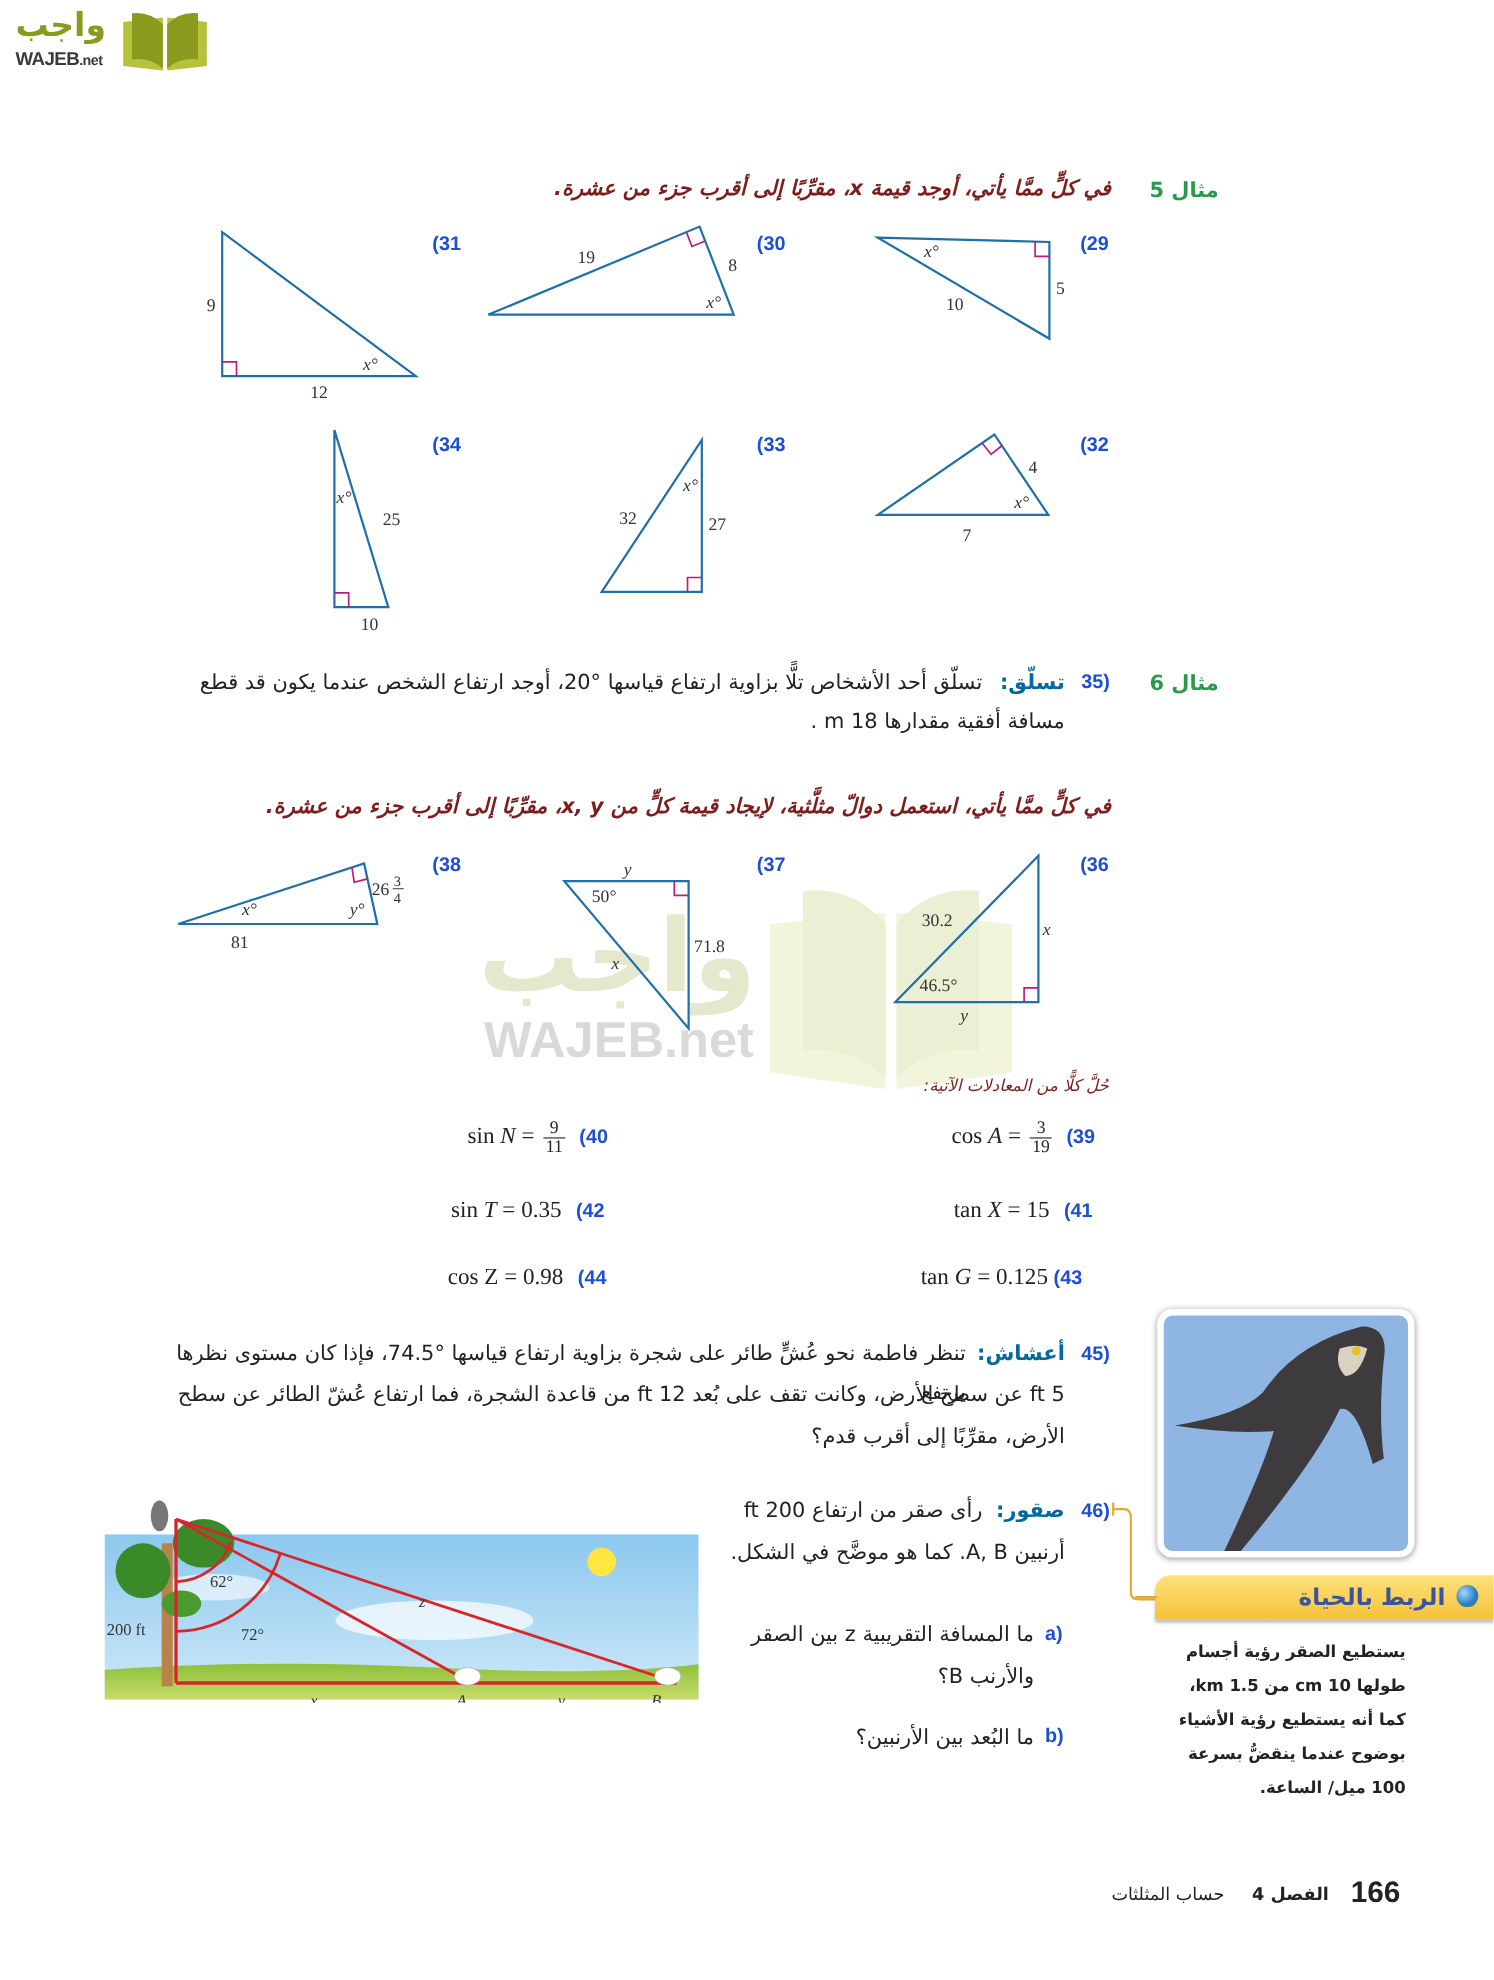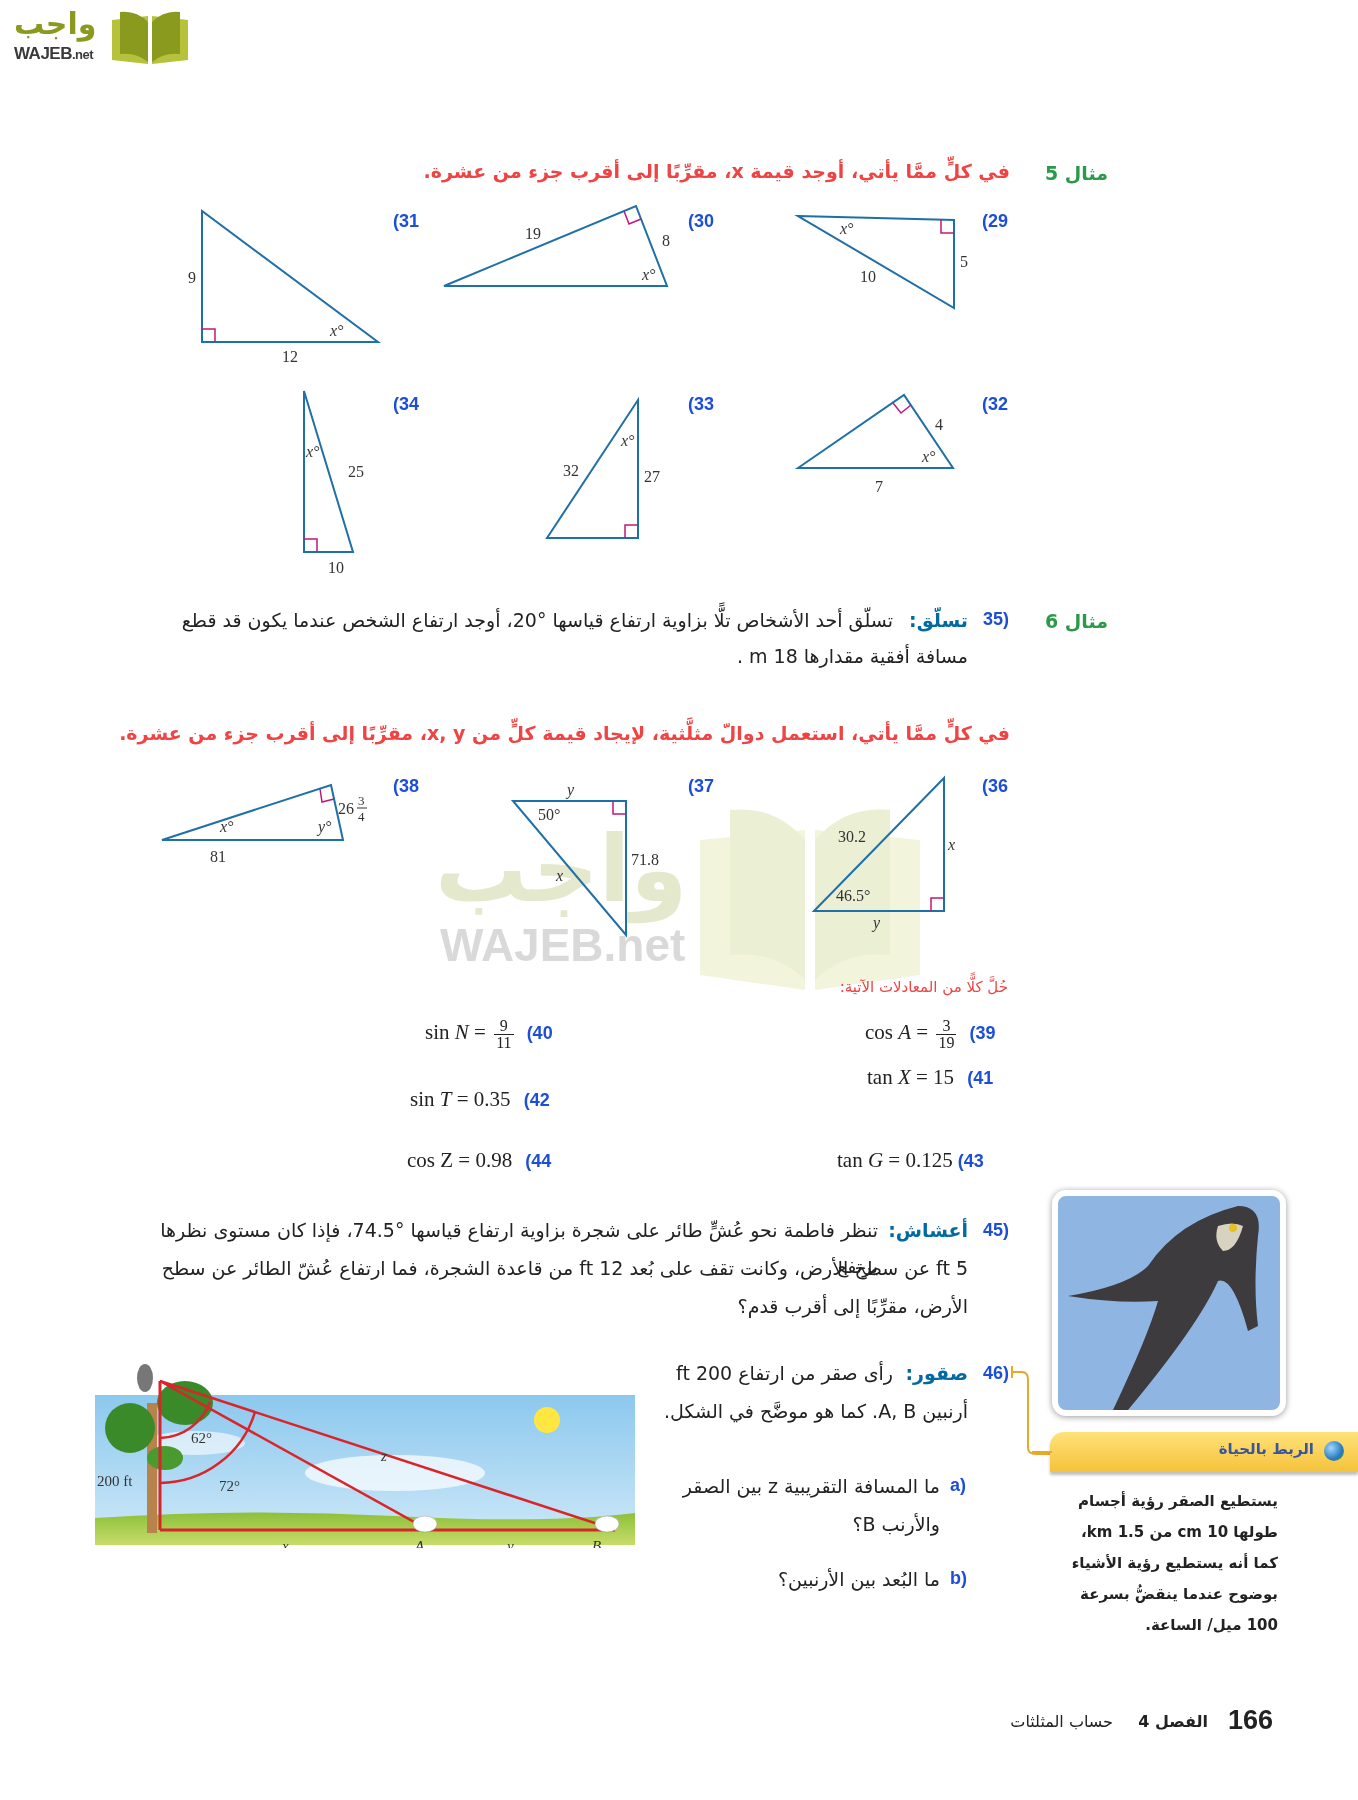--- a/index.html
+++ b/index.html
@@ -9,35 +9,35 @@
     font-family: "DejaVu Serif", serif;
     color: #222;
   }
   .abs { position: absolute; }
   .ar { direction: rtl; font-family: "DejaVu Sans", sans-serif; }
   .logo { left: 8px; top: 6px; width: 182px; height: 62px; }
   .logo-ar { position:absolute; left: 6px; top: 0px; font-family: "DejaVu Sans", sans-serif; font-weight: bold; font-size: 30px; color: #8a9a1e; direction: rtl; }
   .logo-en { position:absolute; left: 6px; top: 38px; font-family: "Liberation Sans", sans-serif; font-weight: bold; font-size: 17px; color: #3a3a3a; letter-spacing: -0.5px; }
   .logo-en span { font-size: 13px; }
   .example-label { color: #2a9a4a; font-weight: bold; font-family: "DejaVu Sans", sans-serif; font-size: 19px; direction: rtl; }
-  .instr { font-weight: bold; font-size: 19px; color: #ef4444; }
+  .instr { font-weight: bold; font-size: 19px; color: #7f1d1d; font-style: italic; }
   .qnum { font-family: "Liberation Sans", sans-serif; font-weight: bold; font-size: 18px; color: #1d4ed8; text-align: right; }
   .body-text { font-size: 19px; line-height: 36px; color: #222; }
   .kw { color: #0369a1; font-weight: bold; }
   .fig-label { font-family: "Liberation Serif", serif; font-size: 16px; fill: #333; }
   .fig-ital { font-family: "Liberation Serif", serif; font-size: 16px; font-style: italic; fill: #333; }
   .eq { font-family: "Liberation Serif", serif; font-size: 21px; color: #222; direction: ltr; white-space: nowrap; }
   .eq i { font-style: italic; }
   .frac { display: inline-block; vertical-align: middle; text-align: center; font-size: 16px; line-height: 16px; margin-left: 3px; }
   .frac .n { display: block; border-bottom: 1px solid #222; padding: 0 2px; }
   .frac .d { display: block; padding: 0 2px; }
   .watermark { opacity: 0.22; }
   .falcon-photo { left: 1052px; top: 1190px; width: 222px; height: 214px; border-radius: 14px; border: 6px solid #fff; box-shadow: 0 1px 6px rgba(0,0,0,0.4); background: #8fb6e2; overflow: hidden; }
   .life-band { left: 1050px; top: 1432px; width: 308px; height: 40px; background: linear-gradient(#ffe27a, #f5c23a); border-radius: 14px 0 0 0; box-shadow: 0 3px 3px rgba(0,0,0,0.25); }
-  .life-title { right: 44px; top: 8px; font-weight: bold; font-size: 15px; color: #3a55a0; direction: rtl; }
+  .life-title { right: 44px; top: 8px; font-weight: bold; font-size: 21px; color: #3a55a0; direction: rtl; }
   .side-text { left: 1048px; top: 1486px; width: 230px; direction: rtl; text-align: right; font-family: "DejaVu Sans", sans-serif; font-weight: bold; font-size: 15px; line-height: 31px; color: #222; }
   .footer-num { font-family: "Liberation Sans", sans-serif; font-weight: bold; font-size: 27px; color: #222; }
   .footer-chap { font-weight: bold; font-size: 16px; color: #222; direction: rtl; }
 </style>
 </head>
 <body>
 
 <div class="abs logo">
   <span class="logo-ar">واجب</span>
   <span class="logo-en"><span style="font-size:17px">WAJEB</span><span>.net</span></span>
@@ -161,21 +161,21 @@
 <div class="abs ar instr" style="right:350px;top:978px;font-weight:normal;font-size:15px;">حُلَّ كلًّا من المعادلات الآتية:</div>
 
 <div class="abs" style="left:865px;top:1018px;">
   <span class="eq"><span>cos</span> <i>A</i> = <span class="frac"><span class="n">3</span><span class="d">19</span></span></span>
   <span class="qnum" style="margin-left:8px">(39</span>
 </div>
 <div class="abs" style="left:425px;top:1018px;">
   <span class="eq"><span>sin</span> <i>N</i> = <span class="frac"><span class="n">9</span><span class="d">11</span></span></span>
   <span class="qnum" style="margin-left:8px">(40</span>
 </div>
-<div class="abs" style="left:867px;top:1065px;">
+<div class="abs" style="left:867px;top:1087px;">
   <span class="eq"><span>tan</span> <i>X</i> = <span>15</span></span>
   <span class="qnum" style="margin-left:8px">(41</span>
 </div>
 <div class="abs" style="left:410px;top:1087px;">
   <span class="eq"><span>sin</span> <i>T</i> = <span>0.35</span></span>
   <span class="qnum" style="margin-left:8px">(42</span>
 </div>
 <div class="abs" style="left:837px;top:1148px;">
   <span class="eq"><span>tan</span> <i>G</i> = <span>0.125</span></span>
   <span class="qnum" style="margin-left:0">(43</span>

